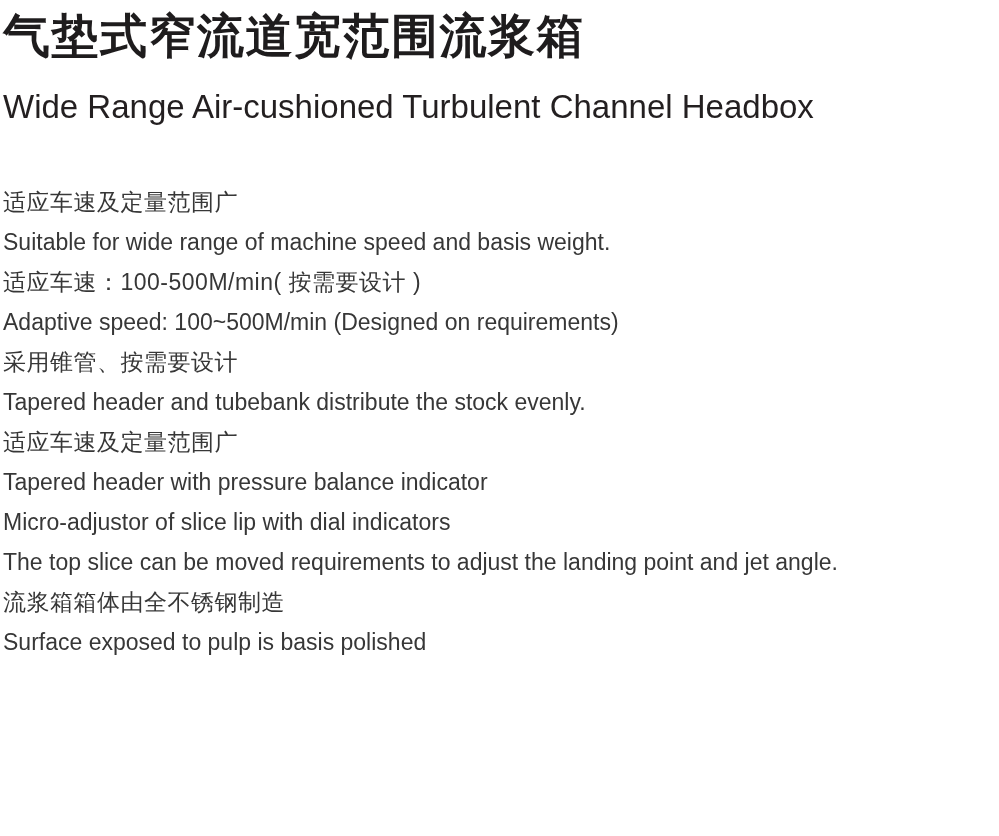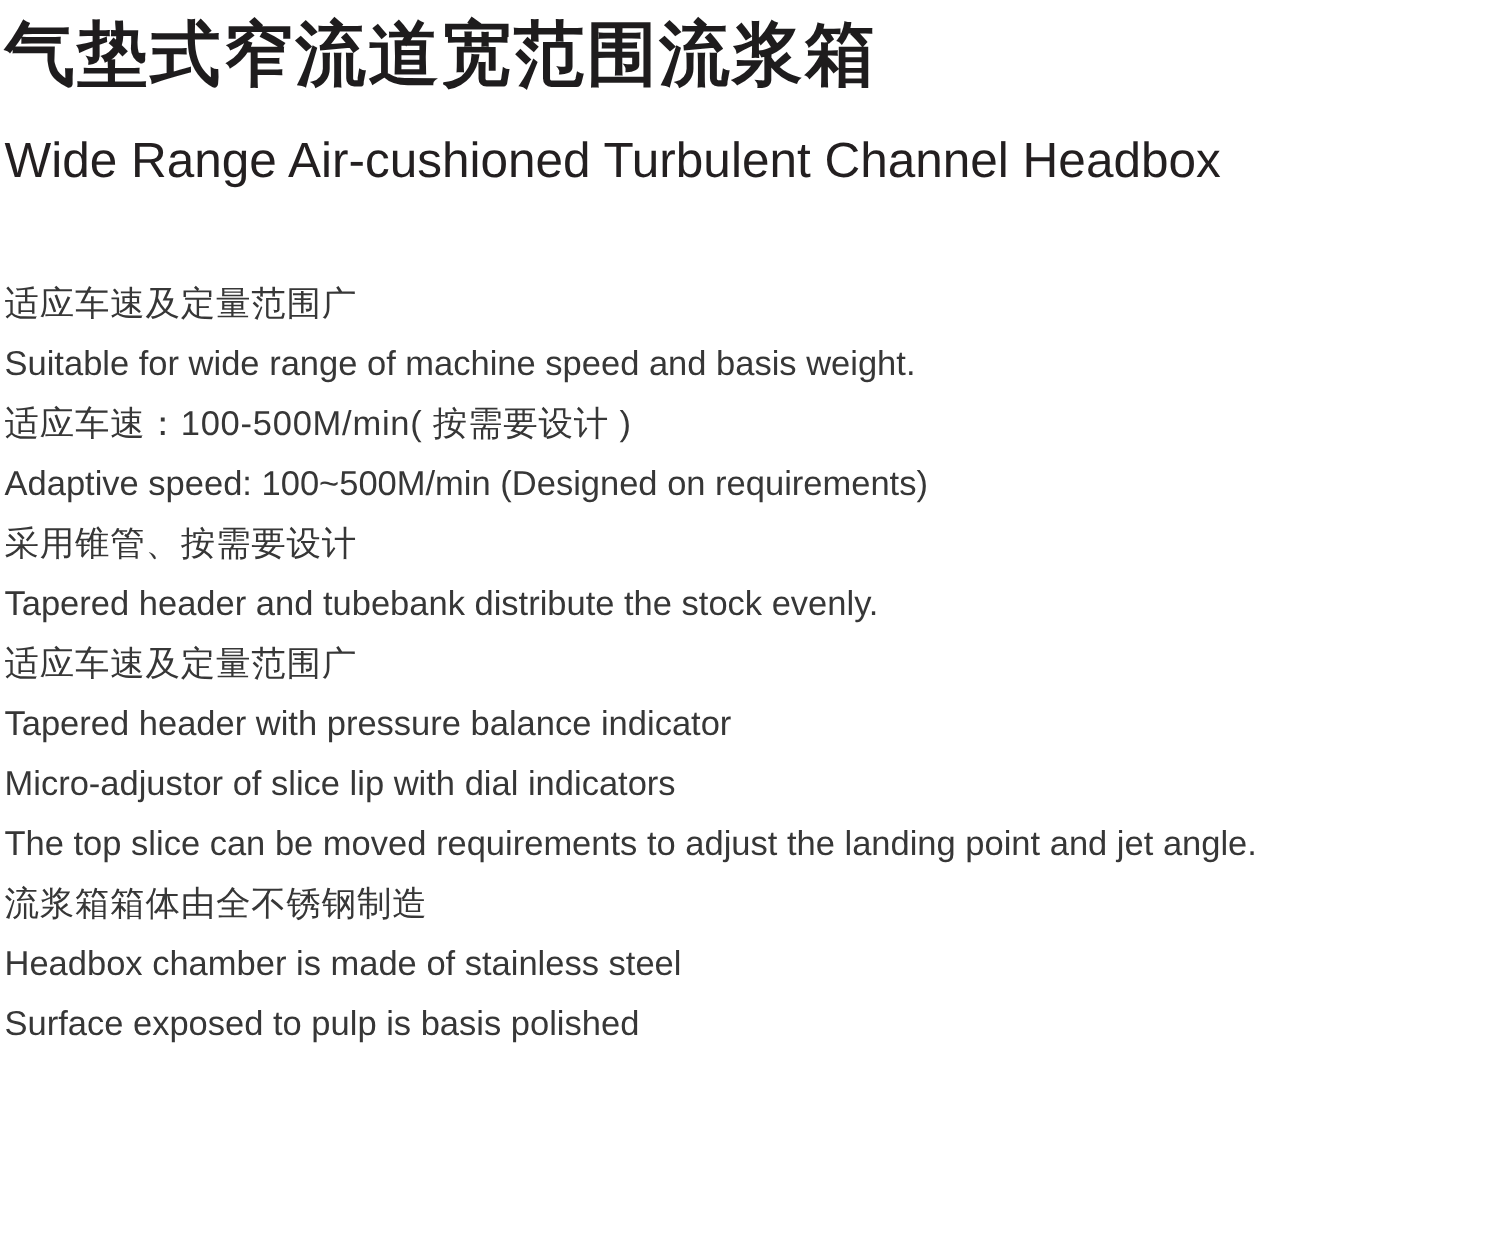--- a/index.html
+++ b/index.html
@@ -65,17 +65,16 @@
     <p class="feature-en">Tapered header and tubebank distribute the stock evenly.</p>
 
     <p class="feature-zh">适应车速及定量范围广</p>
     <p class="feature-en">Tapered header with pressure balance indicator</p>
 
     <p class="feature-en">Micro-adjustor of slice lip with dial indicators</p>
 
     <p class="feature-en">The top slice can be moved requirements to adjust the landing point and jet angle.</p>
 
     <p class="feature-zh">流浆箱箱体由全不锈钢制造</p>
-    <p class="feature-en">Headbox chamber is made of stainless steel</p>
 
     <p class="feature-en">Surface exposed to pulp is basis polished</p>
   </div>
 </div>
 
 </body></html>

